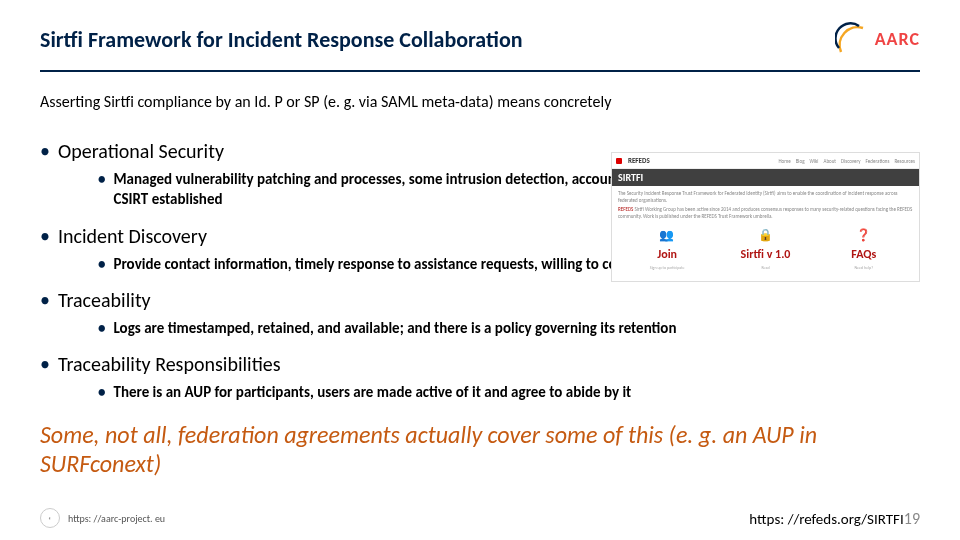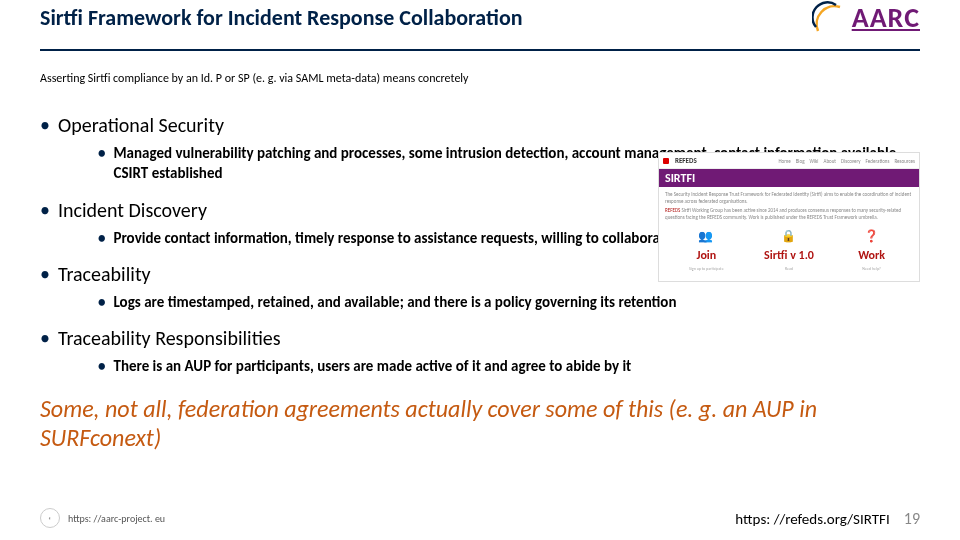--- a/index.html
+++ b/index.html
@@ -1,49 +1,49 @@
 <!DOCTYPE html>
 <html><head>
 <meta charset="utf-8">
 <style>
   * { margin: 0; padding: 0; box-sizing: border-box; }
   html, body { width: 960px; height: 540px; font-family: Calibri, "Segoe UI", Arial, sans-serif; background: #fff; color: #000; }
   .slide { position: relative; width: 960px; height: 540px; padding: 0 40px; }
 
-  .header { display: flex; align-items: center; justify-content: space-between; }
+  .header { display: flex; align-items: center; justify-content: space-between; padding-top: 22px; }
   .title { font-size: 22px; font-weight: 700; color: #002147; }
   .logo { display: flex; align-items: center; gap: 6px; }
-  .logo-text { font-size: 28px; font-weight: 600; color: #701a75; letter-spacing: 1px; text-decoration: underline; }
+  .logo-text { font-size: 18px; font-weight: 600; color: #ef4444; letter-spacing: 1px; }
 
   .rule { height: 2px; background: #002147; margin-top: 14px; width: 100%; }
 
-  .intro { font-size: 12px; color: #000; margin-top: 20px; }
+  .intro { font-size: 16px; color: #000; margin-top: 20px; }
 
   .body { margin-top: 28px; }
   .section { margin-bottom: 6px; }
   .section-head { font-size: 20px; color: #000; display: flex; align-items: baseline; gap: 8px; }
   .bullet-lg { color: #002147; line-height: 1; }
   .subs { margin: 6px 0 14px 58px; }
   .sub { font-size: 15px; font-weight: 600; color: #000; display: flex; align-items: baseline; gap: 8px; line-height: 1.35; }
   .bullet-sm { color: #002147; }
 
   .footnote { margin-top: 18px; font-size: 24px; font-style: italic; color: #c55a11; }
 
   .footer { position: absolute; bottom: 12px; left: 40px; right: 40px; display: flex; align-items: center; justify-content: space-between; font-size: 10px; color: #555; }
   .footer-left { display: flex; align-items: center; gap: 8px; }
   .mini-logo { width: 20px; height: 20px; border: 1px solid #ccc; border-radius: 50%; display: flex; align-items: center; justify-content: center; font-size: 6px; color: #999; }
-  .footer-right { display: flex; align-items: baseline; gap: 14px; font-size: 15px; color: #000; }
+  .footer-right { display: flex; align-items: baseline; font-size: 15px; color: #000; }
   .page-num { font-size: 16px; color: #888; }
 
-  .thumb { position: absolute; top: 152px; right: 40px; width: 262px; height: 130px; border: 1px solid #ddd; background: #fff; font-size: 6px; color: #666; overflow: hidden; }
+  .thumb { position: absolute; top: 152px; right: 40px; width: 309px; height: 130px; border: 1px solid #ddd; background: #fff; font-size: 6px; color: #666; overflow: hidden; }
   .thumb-top { height: 16px; border-bottom: 1px solid #eee; display: flex; align-items: center; padding: 0 4px; gap: 6px; }
   .thumb-top .dot { width: 6px; height: 6px; background: #d00; border-radius: 1px; }
   .thumb-top .brand { font-weight: 700; color: #333; font-size: 7px; }
   .thumb-nav { margin-left: auto; display: flex; gap: 5px; font-size: 5px; color: #888; }
-  .thumb-banner { background: #701a75; color: #fff; font-size: 12px; font-weight: 700; padding: 2px 6px; }
+  .thumb-banner { background: #404040; color: #fff; font-size: 10px; font-weight: 700; padding: 2px 6px; }
   .thumb-body { padding: 4px 6px; font-size: 5px; line-height: 1.3; color: #888; }
   .thumb-body a { color: #b01513; }
   .thumb-cards { display: flex; justify-content: space-around; margin-top: 8px; }
   .card { width: 60px; display: flex; flex-direction: column; align-items: center; gap: 2px; }
   .card .icon { width: 18px; height: 18px; display: flex; align-items: center; justify-content: center; color: #b01513; font-size: 12px; }
   .card .lbl { font-size: 12px; color: #b01513; font-weight: 600; }
   .card .sublbl { font-size: 4px; color: #aaa; }
 </style>
 </head>
 <body>
@@ -149,21 +149,21 @@
           <span class="lbl">Join</span>
           <span class="sublbl">Sign up to participate</span>
         </div>
         <div class="card">
           <span class="icon">🔒</span>
           <span class="lbl">Sirtfi v 1.0</span>
           <span class="sublbl">Read</span>
         </div>
         <div class="card">
           <span class="icon">❓</span>
-          <span class="lbl">Work</span>
+          <span class="lbl">FAQs</span>
           <span class="sublbl">Need help?</span>
         </div>
       </div>
     </div>
   </div>
 
   <div class="footer">
     <div class="footer-left">
       <span class="mini-logo">◐</span>
       <span>https: //aarc-project. eu</span>

